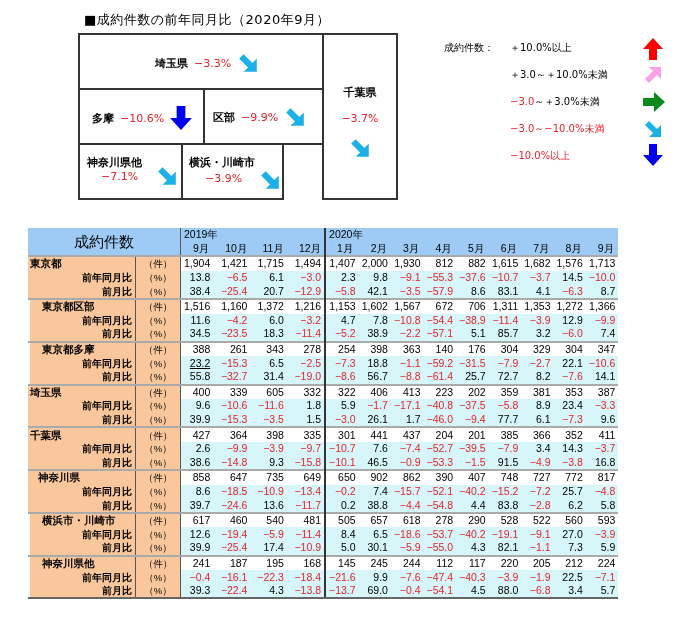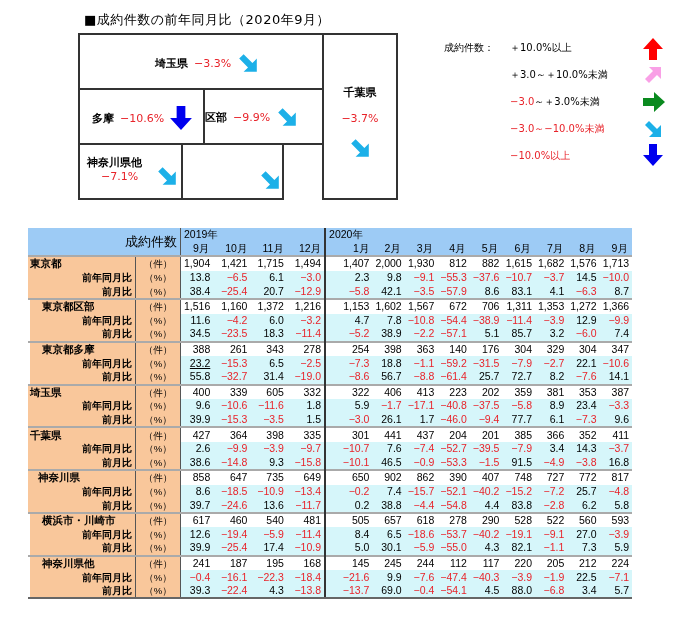--- a/index.html
+++ b/index.html
@@ -40,38 +40,42 @@
 <div class="map" style="left:78px;top:88px;width:127px;height:57px;">
   <div style="position:absolute;left:12px;top:16px;display:flex;align-items:center;gap:6px;">
     <span class="region-name">多摩</span>
     <span class="pct">−10.6%</span>
     <svg width="22" height="24" viewBox="0 0 20 22">
         <polygon points="6,0 14,0 14,11 20,11 10,22 0,11 6,11" fill="#0000ee"></polygon>
       </svg>
   </div>
 </div>
 <div class="map" style="left:203px;top:88px;width:121px;height:57px;">
-  <div style="position:absolute;left:0;top:16px;display:flex;align-items:center;gap:6px;">
+  <div style="position:absolute;left:8px;top:16px;display:flex;align-items:center;gap:6px;">
     <span class="region-name">区部</span>
     <span class="pct">−9.9%</span>
     <svg width="22" height="22" viewBox="0 0 20 20">
         <polygon points="2,6 6,2 14,10 18,6 18,18 6,18 10,14" fill="#1cb0e8"></polygon>
       </svg>
   </div>
 </div>
 <div class="map" style="left:78px;top:143px;width:105px;height:57px;">
   <div style="position:absolute;left:7px;top:10px;">
     <div class="region-name">神奈川県他</div>
     <div class="pct" style="margin-left:14px;margin-top:0;">−7.1%</div>
   </div>
   <svg style="position:absolute;left:76px;top:20px;" width="22" height="22" viewBox="0 0 20 20">
       <polygon points="2,6 6,2 14,10 18,6 18,18 6,18 10,14" fill="#1cb0e8"></polygon>
     </svg>
 </div>
 <div class="map" style="left:181px;top:143px;width:103px;height:57px;">
+  <div style="position:absolute;left:6px;top:10px;">
+    <div class="region-name">横浜・川崎市</div>
+    <div class="pct" style="margin-left:16px;margin-top:2px;">−3.9%</div>
+  </div>
   <svg style="position:absolute;left:76px;top:24px;" width="22" height="22" viewBox="0 0 20 20">
       <polygon points="2,6 6,2 14,10 18,6 18,18 6,18 10,14" fill="#1cb0e8"></polygon>
     </svg>
 </div>
 <div class="map" style="left:322px;top:33px;width:76px;height:167px;">
   <div style="position:absolute;left:0;right:0;top:50px;text-align:center;">
     <div class="region-name">千葉県</div>
     <div class="pct" style="margin-top:12px;">−3.7%</div>
     <svg style="margin-top:12px;" width="22" height="22" viewBox="0 0 20 20">
         <polygon points="2,6 6,2 14,10 18,6 18,18 6,18 10,14" fill="#1cb0e8"></polygon>
@@ -99,30 +103,30 @@
       <polygon points="2,6 6,2 14,10 18,6 18,18 6,18 10,14" fill="#1cb0e8"></polygon>
     </svg>
   <svg class="row" style="left:199px;top:106px;" width="20" height="22" viewBox="0 0 20 22">
       <polygon points="6,0 14,0 14,11 20,11 10,22 0,11 6,11" fill="#0000ee"></polygon>
     </svg>
 </div>
 
 <table class="data" id="tbl">
   <tbody>
       <tr class="hdr">
-    <td colspan="2" rowspan="2" style="text-align:right;font-size:13px;width:127px;border-bottom:1px solid #888;">成約件数</td>
+    <td colspan="2" rowspan="2" style="text-align:center;font-size:15px;width:127px;border-bottom:1px solid #888;">成約件数</td>
     <td colspan="4" style="border-left:1px solid #555;">2019年</td>
     <td colspan="9" class="sepL">2020年</td>
   </tr>
   <tr class="hdr" id="monthRow">
         <td style="border-bottom: 1px solid rgb(136, 136, 136); padding-left: 12px; border-left: 1px solid rgb(85, 85, 85);">9月</td>
         <td style="border-bottom: 1px solid rgb(136, 136, 136); padding-left: 12px;">10月</td>
         <td style="border-bottom: 1px solid rgb(136, 136, 136); padding-left: 12px;">11月</td>
         <td style="border-bottom: 1px solid rgb(136, 136, 136); padding-left: 12px;">12月</td>
-        <td class="sepL" style="border-bottom: 1px solid rgb(136, 136, 136); padding-left: 27px;">1月</td>
+        <td class="sepL" style="border-bottom: 1px solid rgb(136, 136, 136); padding-left: 11px;">1月</td>
         <td style="border-bottom: 1px solid rgb(136, 136, 136); padding-left: 12px;">2月</td>
         <td style="border-bottom: 1px solid rgb(136, 136, 136); padding-left: 12px;">3月</td>
         <td style="border-bottom: 1px solid rgb(136, 136, 136); padding-left: 12px;">4月</td>
         <td style="border-bottom: 1px solid rgb(136, 136, 136); padding-left: 12px;">5月</td>
         <td style="border-bottom: 1px solid rgb(136, 136, 136); padding-left: 12px;">6月</td>
         <td style="border-bottom: 1px solid rgb(136, 136, 136); padding-left: 12px;">7月</td>
         <td style="border-bottom: 1px solid rgb(136, 136, 136); padding-left: 12px;">8月</td>
         <td style="border-bottom: 1px solid rgb(136, 136, 136); padding-left: 12px;">9月</td>
       </tr>
   </tbody>

